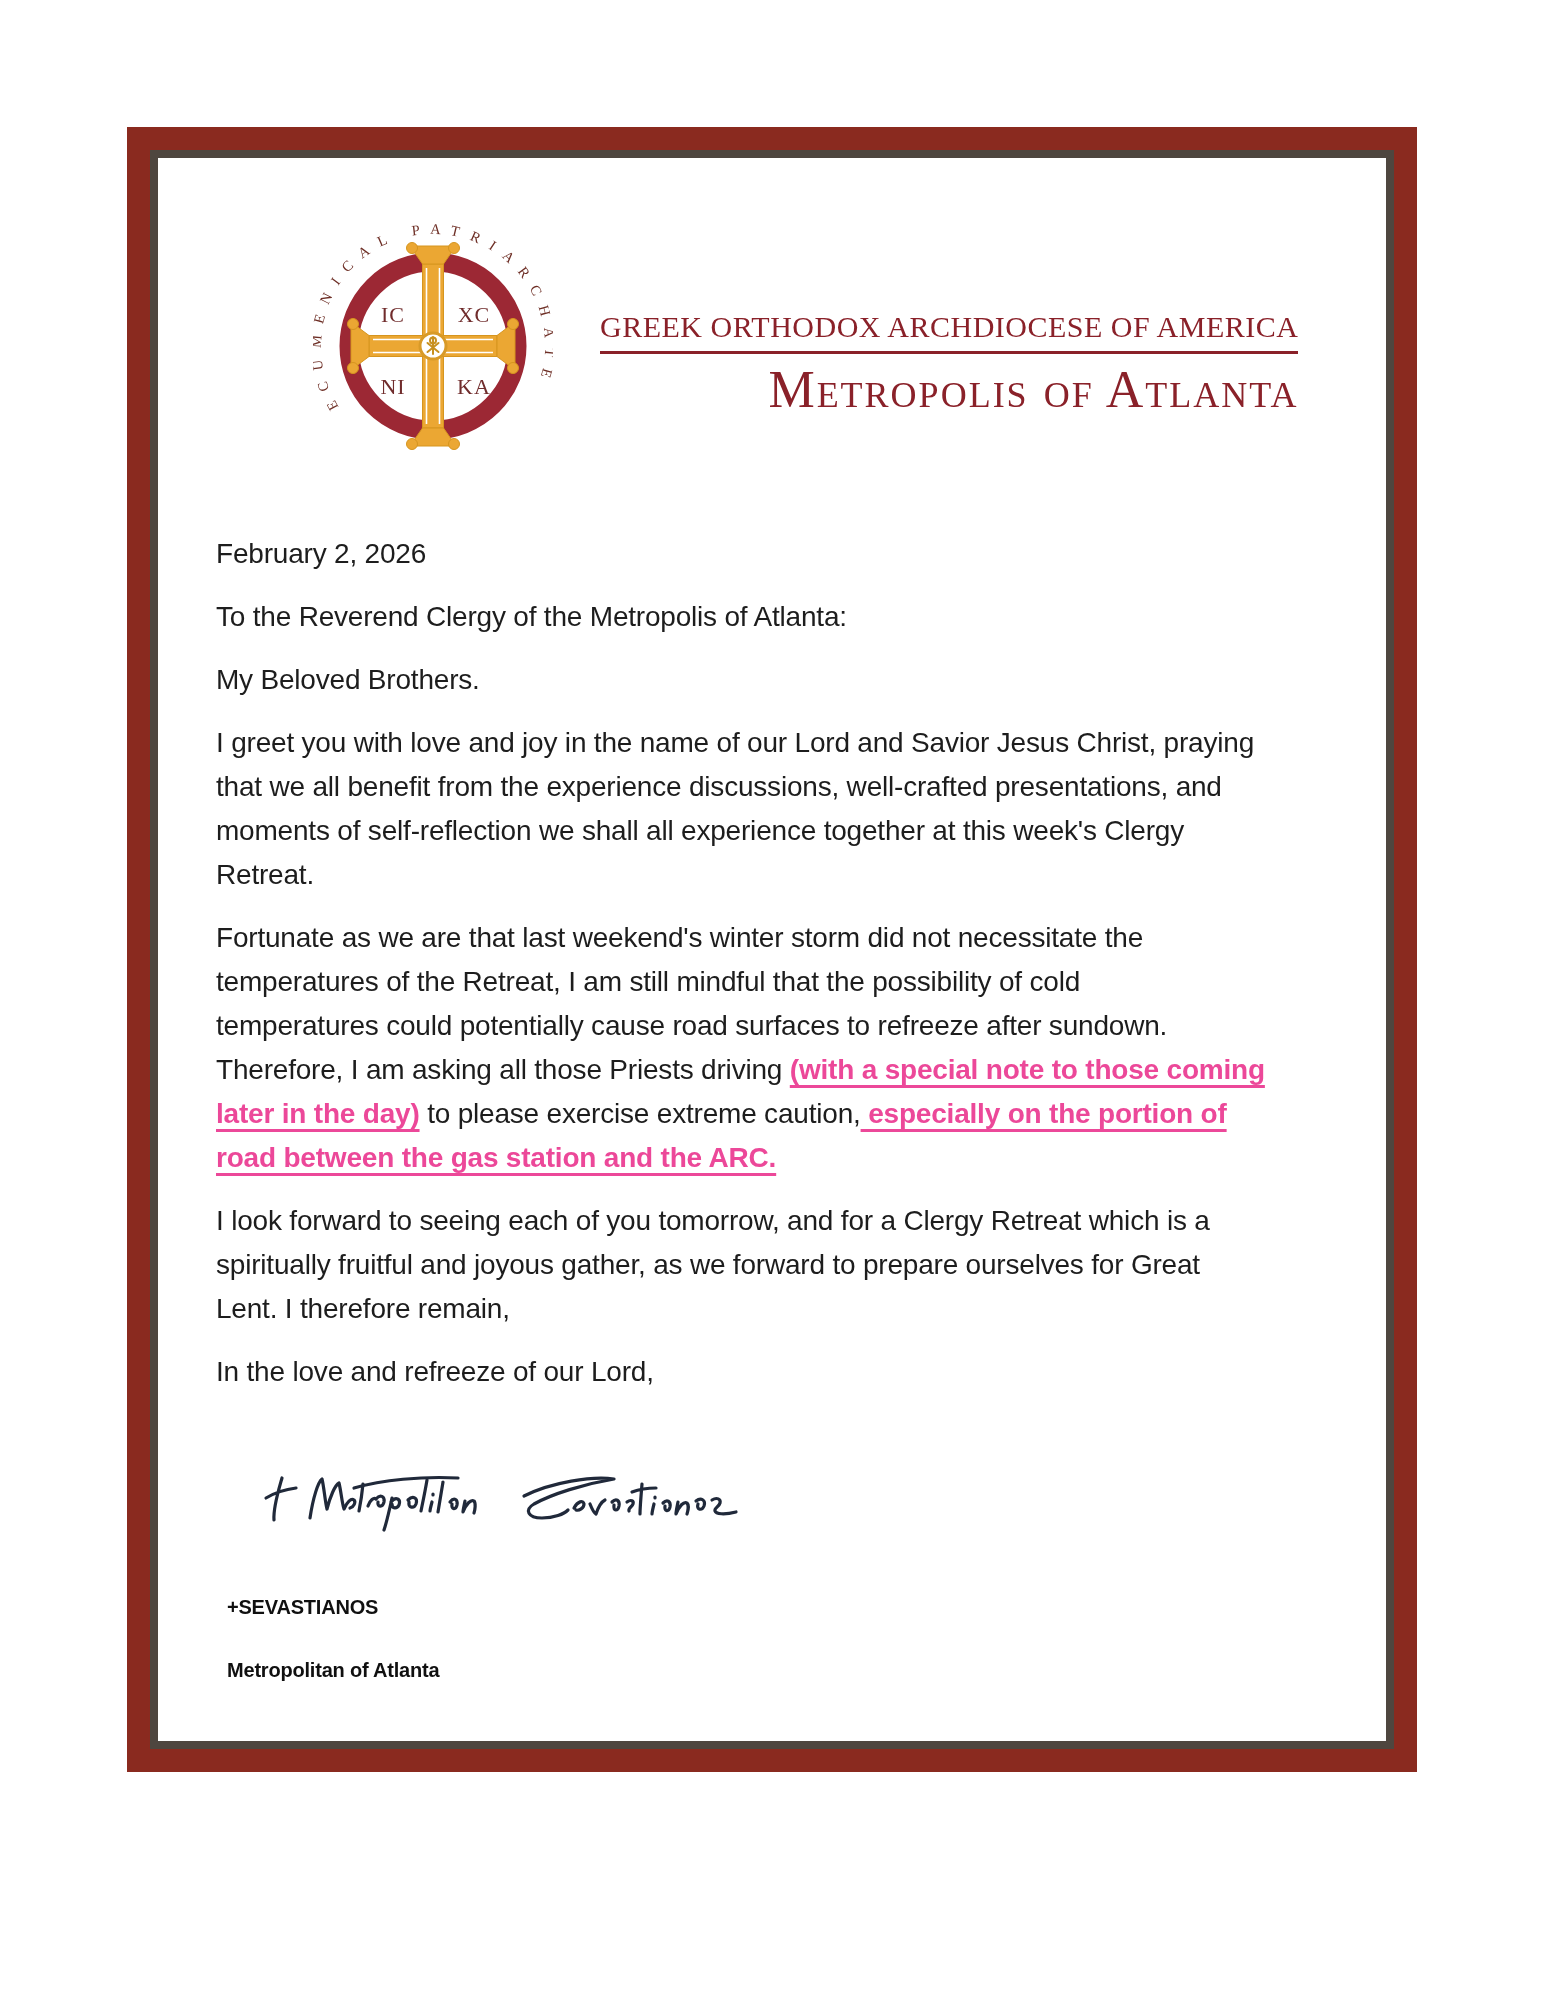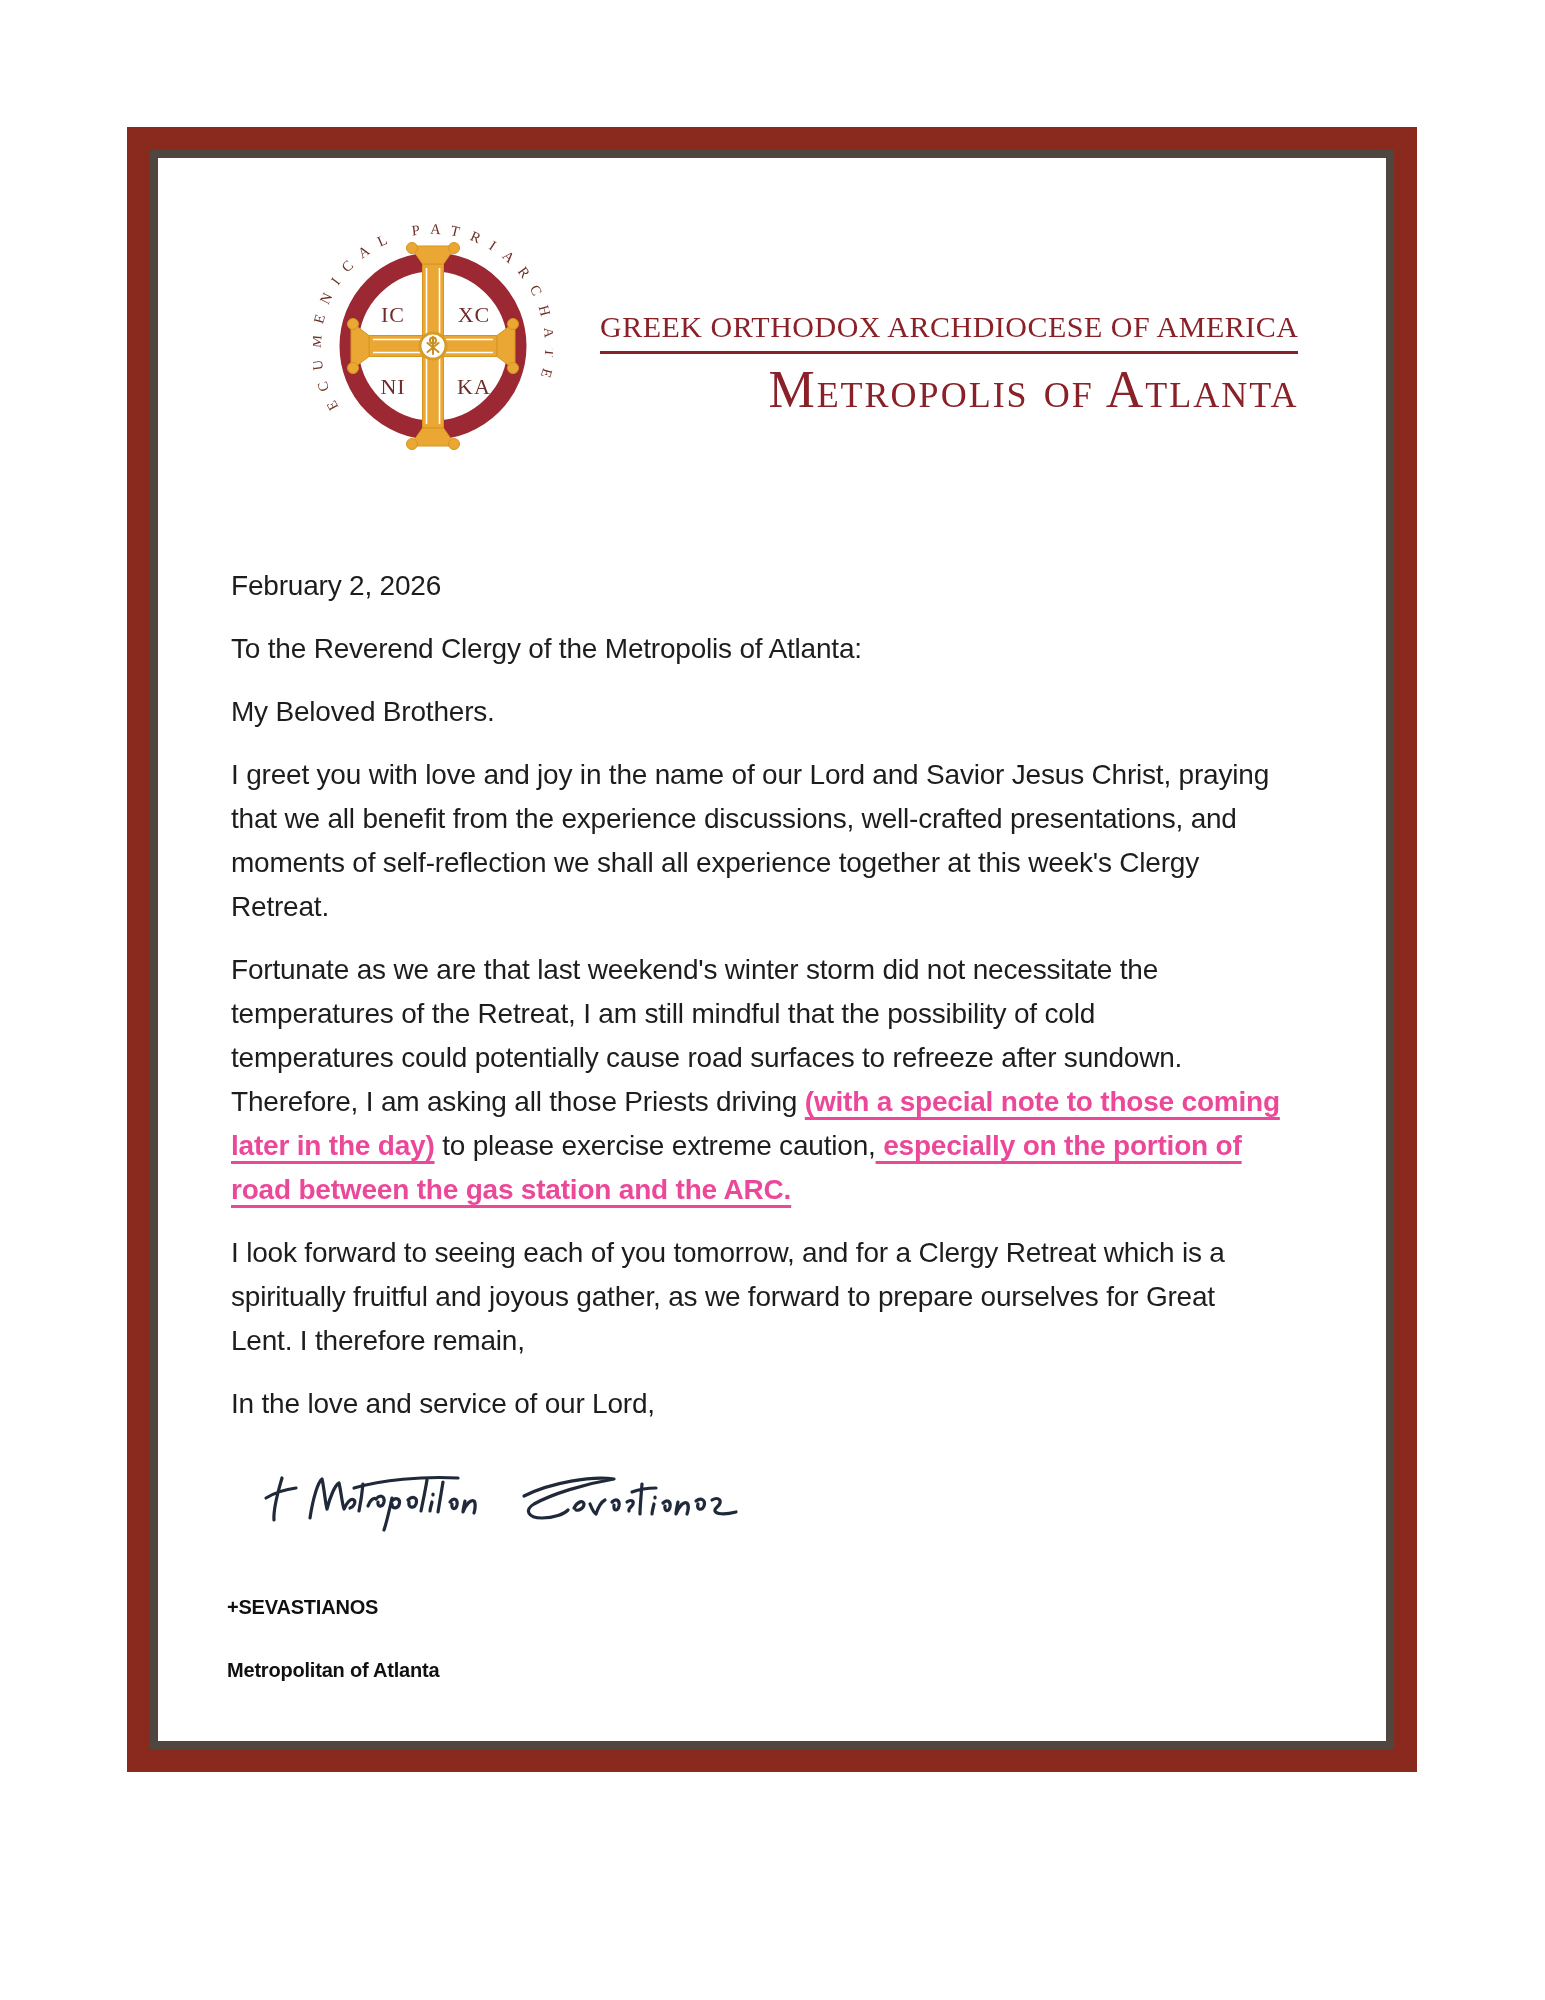--- a/index.html
+++ b/index.html
@@ -21,22 +21,22 @@
 
   
   .header{position:absolute;left:600px;top:310px;color:#8a2129;text-align:right;}
   .header-org{display:inline-block;font-family:"Liberation Serif",serif;
               font-size:30px;letter-spacing:.5px;white-space:nowrap;
               border-bottom:3px solid #8a2129;padding-bottom:7px;}
   .header-name{font-family:"Liberation Serif",serif;font-variant:small-caps;
                font-size:52px;letter-spacing:2px;white-space:nowrap;margin-top:6px;}
 
   
-  .body-text{position:absolute;left:231px;top:532px;width:1130px;
-             font-size:28px;line-height:44px;letter-spacing:-.2px;color:#1d1d1d;margin-top:32px;}
+  .body-text{position:absolute;left:216px;top:532px;width:1130px;
+             font-size:28px;line-height:44px;letter-spacing:-.2px;color:#1d1d1d;}
   .para{margin:0 0 19px 0;}
   .ln{display:block;white-space:nowrap;}
   .b{font-weight:bold;color:#ec4899;}
   .u{text-decoration:underline;text-decoration-thickness:3px;text-underline-offset:6px;}
 
   
   .signature{position:absolute;left:262px;top:1458px;}
 
   
   .signoff{position:absolute;left:227px;top:1585px;font-size:20px;line-height:44px;
@@ -133,21 +133,21 @@
         <span class="ln"><span>Therefore, I am asking all those Priests driving </span><span class="b u">(with a special note to those coming</span></span>
         <span class="ln"><span class="b u">later in the day)</span><span> to please exercise extreme caution,</span><span class="b u"> especially on the portion of</span></span>
         <span class="ln"><span class="b u">road between the gas station and the ARC.</span></span>
       </p>
       <p class="para">
         <span class="ln"><span>I look forward to seeing each of you tomorrow, and for a Clergy Retreat which is a</span></span>
         <span class="ln"><span>spiritually fruitful and joyous gather, as we forward to prepare ourselves for Great</span></span>
         <span class="ln"><span>Lent. I therefore remain,</span></span>
       </p>
       <p class="para">
-        <span class="ln"><span>In the love and service of our Lord,</span></span>
+        <span class="ln"><span>In the love and refreeze of our Lord,</span></span>
       </p>
     </div>
 
   <svg class="signature" width="545" height="100" viewBox="0 0 545 100" xmlns="http://www.w3.org/2000/svg" aria-label="+ Metropolitan Sevastianos">
     <g fill="none" stroke="#20293a" stroke-width="3.2" stroke-linecap="round" stroke-linejoin="round">
 
       <path d="M20,20 C16,34 11,50 12,62 M4,40 C14,34 26,31 34,30"></path>
 
       <path d="M48,60 C51,40 56,24 60,21 C62,29 63,43 65,51 C68,39 73,27 77,25 C79,33 80,45 82,51
                C85,44 89,40 92,42 C94,44 92,49 88,50"></path>

